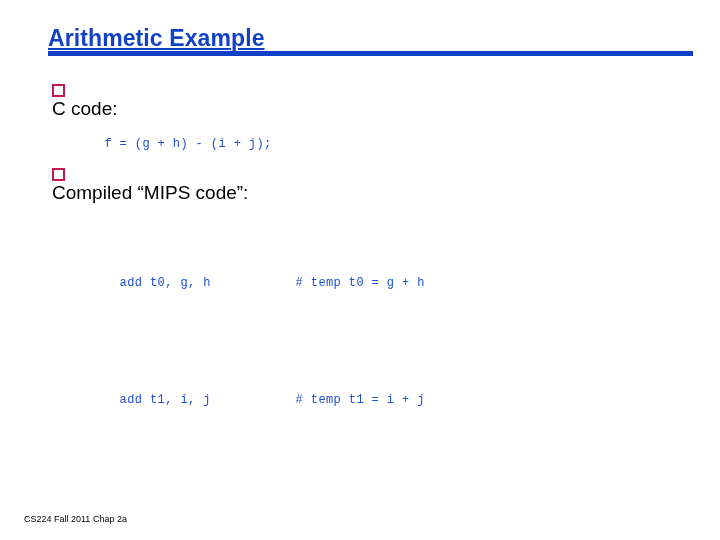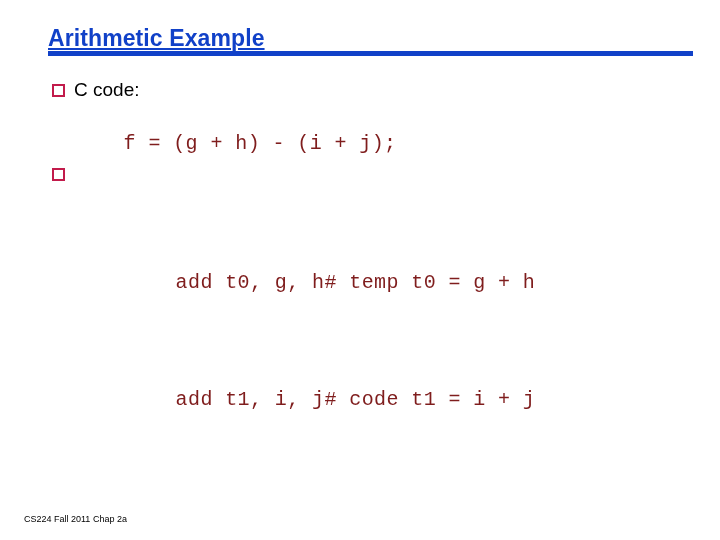--- a/index.html
+++ b/index.html
@@ -53,20 +53,21 @@
     width: 645px;
     height: 5px;
     background: #1141C8;
   }
 
   
   .bullet-row {
     position: absolute;
     display: flex;
     align-items: flex-start;
+    flex-direction: column;
   }
   .bullet-marker {
     width: 13px;
     height: 13px;
     box-sizing: border-box;
     border: 2.5px solid #C21B4B;
     background: #ffffff;
     margin-top: 6px;
     margin-right: 9px;
     flex: 0 0 auto;
@@ -79,31 +80,31 @@
     white-space: nowrap;
   }
 
   #bullet-c      { left: 44px; top: 78px; }
   #bullet-mips   { left: 44px; top: 162px; }
 
   
   .code-block {
     position: absolute;
     font-family: "Liberation Mono", "DejaVu Sans Mono", monospace;
-    font-size: 20px;
-    color: #7f1d1d;
+    font-size: 12px;
+    color: #1d4ed8;
     white-space: pre;
     line-height: 22px;
     letter-spacing: 0.4px;
   }
   #c-code     { left: 66px; top: 111px; }
   #mips-code  { left: 66px; top: 199px; }
 
   .asm-line { display: block; }
-  .asm-op      { display: inline-block; width: 176px; text-align: right; }
+  .asm-op      { display: inline-block; width: 176px; }
   .asm-comment { display: inline-block; margin-top: 7px; }
 
   
   #footer {
     position: absolute;
     left: 16px;
     top: 514px;
     font-family: Liberation Sans, sans-serif;
     font-size: 9px;
     color: #000000;
@@ -125,26 +126,27 @@
     <span class="bullet-marker"></span>
     <span class="bullet-text">C code:</span>
   </div>
 
   <div class="code-block" id="c-code">
     <span>f = (g + h) - (i + j);</span>
   </div>
 
   <div class="bullet-row" id="bullet-mips">
     <span class="bullet-marker"></span>
+    <span class="bullet-text">Compiled “MIPS code”:</span>
   </div>
 
   <div class="code-block" id="mips-code">
     <span class="asm-line">
       <span class="asm-op">add t0, g, h</span><span class="asm-comment"># temp t0 = g + h</span>
     </span>
     <span class="asm-line">
-      <span class="asm-op">add t1, i, j</span><span class="asm-comment"># code t1 = i + j</span>
+      <span class="asm-op">add t1, i, j</span><span class="asm-comment"># temp t1 = i + j</span>
     </span>
   </div>
 
   <div id="footer">CS224 Fall 2011 Chap 2a</div>
 
 </div>
 
 </body></html>

